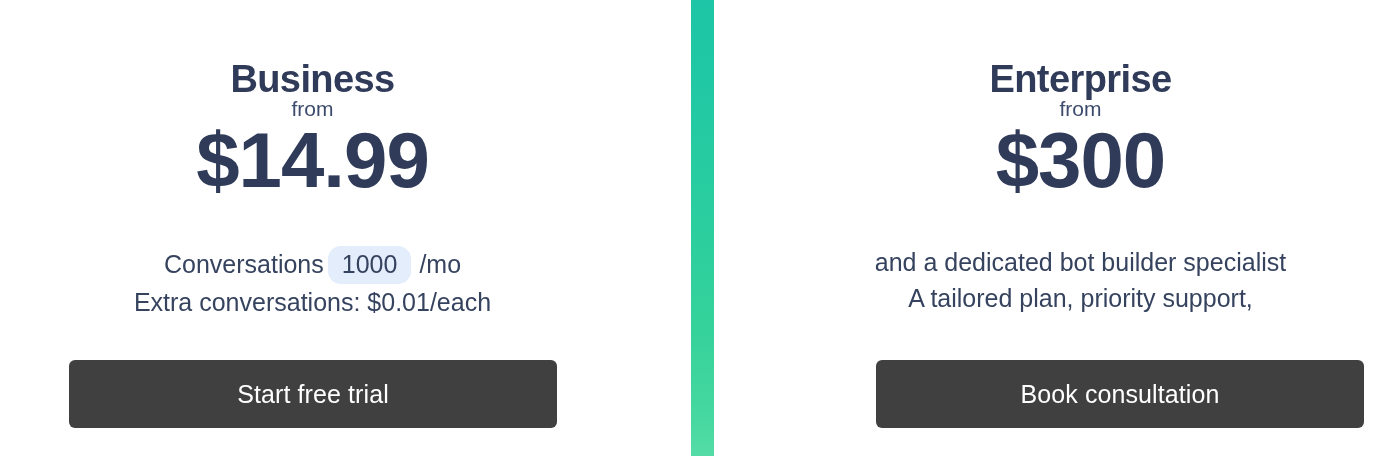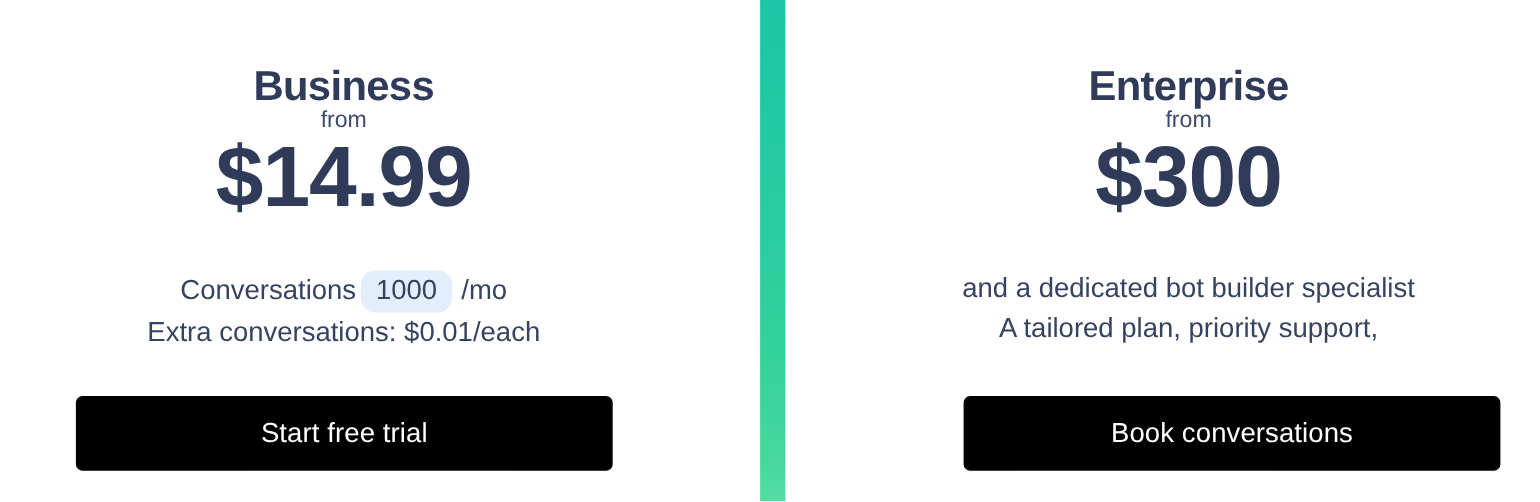--- a/index.html
+++ b/index.html
@@ -139,21 +139,21 @@
     color: #36435f;
     line-height: 36px;
   }
   .description span { display: block; white-space: nowrap; }
 
   
   .cta {
     position: absolute;
     top: 360px;
     height: 68px;
-    background: #000000;
+    background: #404040;
     color: #ffffff;
     border: none;
     border-radius: 6px;
     font-family: "Liberation Sans", "DejaVu Sans", sans-serif;
     font-size: 25px;
     font-weight: 400;
     letter-spacing: 0.1px;
     cursor: pointer;
     padding: 0;
     line-height: 68px;
@@ -195,17 +195,17 @@
 
       <div class="from-label">from</div>
 
       <div class="price">$300</div>
 
       <div class="description">
         <span>and a dedicated bot builder specialist</span>
         <span>A tailored plan, priority support,</span>
       </div>
 
-      <button class="cta">Book conversations</button>
+      <button class="cta">Book consultation</button>
     </div>
   </section>
 
 </div>
 
 </body></html>

